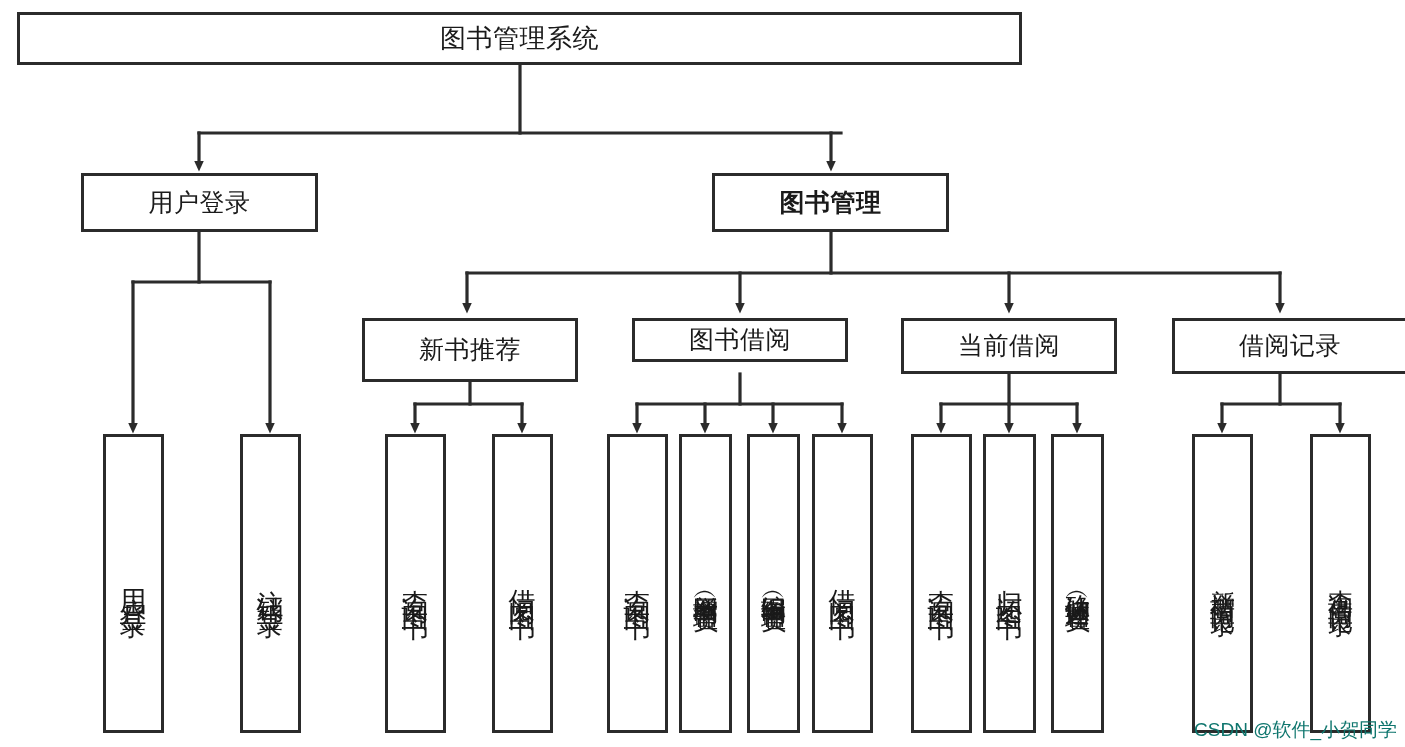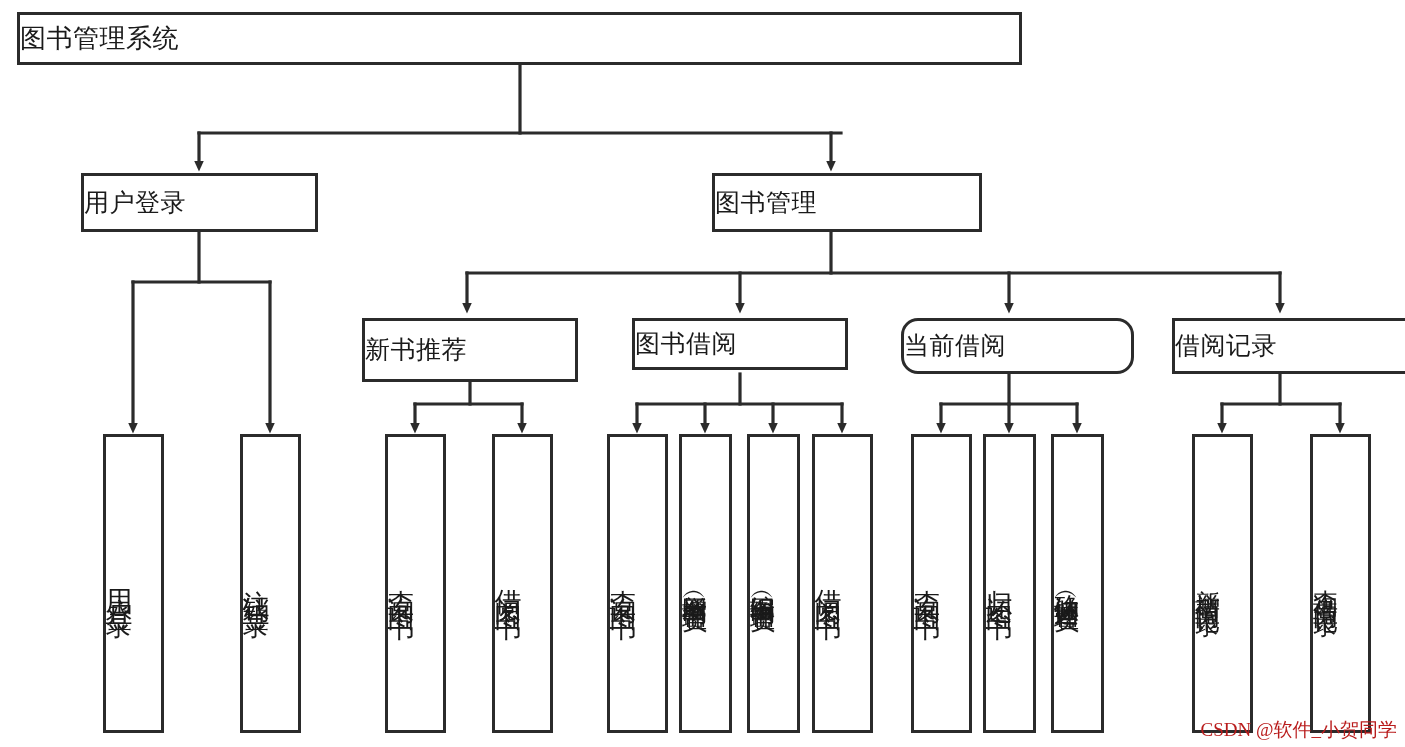--- a/index.html
+++ b/index.html
@@ -15,20 +15,21 @@
   
   #wires{position:absolute;left:0;top:0;width:1405px;height:747px;}
 
   .node{
     position:absolute;
     box-sizing:border-box;
     background:#ffffff;
     border:3px solid #2b2b2b;
     display:flex;
     align-items:center;
+    justify-content:center;
     color:#1a1a1a;
   }
   .node .lbl{
     display:block;
     text-align:center;
     line-height:1.02;
     letter-spacing:0.5px;
   }
   
   .h-node .lbl{font-size:25px;}
@@ -43,23 +44,23 @@
     line-height:1;
     white-space:nowrap;
   }
   .v-node.narrow .lbl{font-size:25px;letter-spacing:5px;}
   .v-node.tall .lbl{font-size:25px;letter-spacing:2px;}
 
   #watermark{
     position:absolute;
     right:8px;bottom:4px;
     font-size:19px;
-    color:#b91c1c;
+    color:#0f766e;
     white-space:nowrap;
-    font-family:Liberation Serif, serif;
+    font-family:Liberation Sans, sans-serif;
   }
 </style>
 </head>
 <body>
 
 <div id="canvas">
 
   <svg id="wires" viewBox="0 0 1405 747" xmlns="http://www.w3.org/2000/svg">
     <defs>
       <marker id="arrow" markerWidth="11" markerHeight="11" refX="1.5" refY="5" orient="auto" markerUnits="userSpaceOnUse">
@@ -110,31 +111,31 @@
     </g>
   </svg>
 
   <div class="node h-node root" style="left:17px;top:12px;width:1005px;height:53px;">
     <span class="lbl">图书管理系统</span>
   </div>
 
   <div class="node h-node" style="left:81px;top:173px;width:237px;height:59px;">
     <span class="lbl">用户登录</span>
   </div>
-  <div class="node h-node" style="left:712px;top:173px;width:270px;height:59px;">
+  <div class="node h-node" style="left:712px;top:173px;width:237px;height:59px;font-weight:bold;">
     <span class="lbl">图书管理</span>
   </div>
 
   <div class="node h-node" style="left:362px;top:318px;width:216px;height:64px;">
     <span class="lbl">新书推荐</span>
   </div>
-  <div class="node h-node" style="left:632px;top:318px;width:216px;height:52px;">
+  <div class="node h-node" style="left:632px;top:318px;width:216px;height:44px;">
     <span class="lbl">图书借阅</span>
   </div>
-  <div class="node h-node" style="left:901px;top:318px;width:233px;height:56px;border-radius:17px;">
+  <div class="node h-node" style="left:901px;top:318px;width:216px;height:56px;">
     <span class="lbl">当前借阅</span>
   </div>
   <div class="node h-node" style="left:1172px;top:318px;width:236px;height:56px;">
     <span class="lbl">借阅记录</span>
   </div>
 
   <div class="node v-node" style="left:103px;top:434px;width:61px;height:299px;">
     <span class="lbl">用户登录</span>
   </div>
   <div class="node v-node" style="left:240px;top:434px;width:61px;height:299px;">

